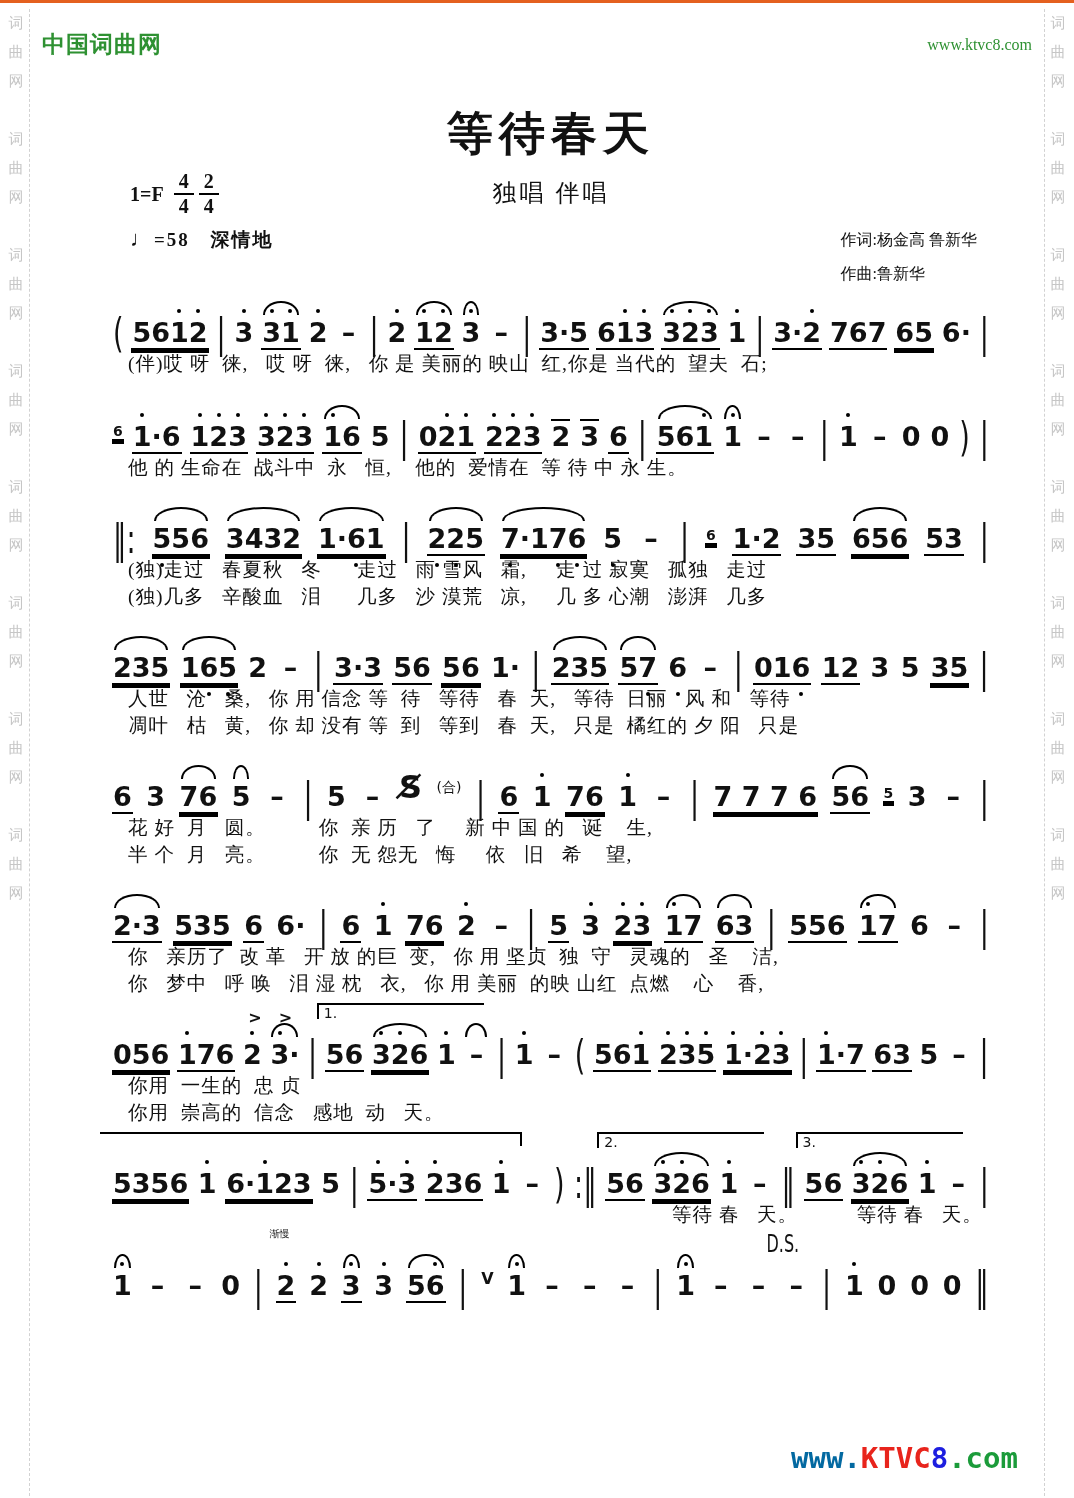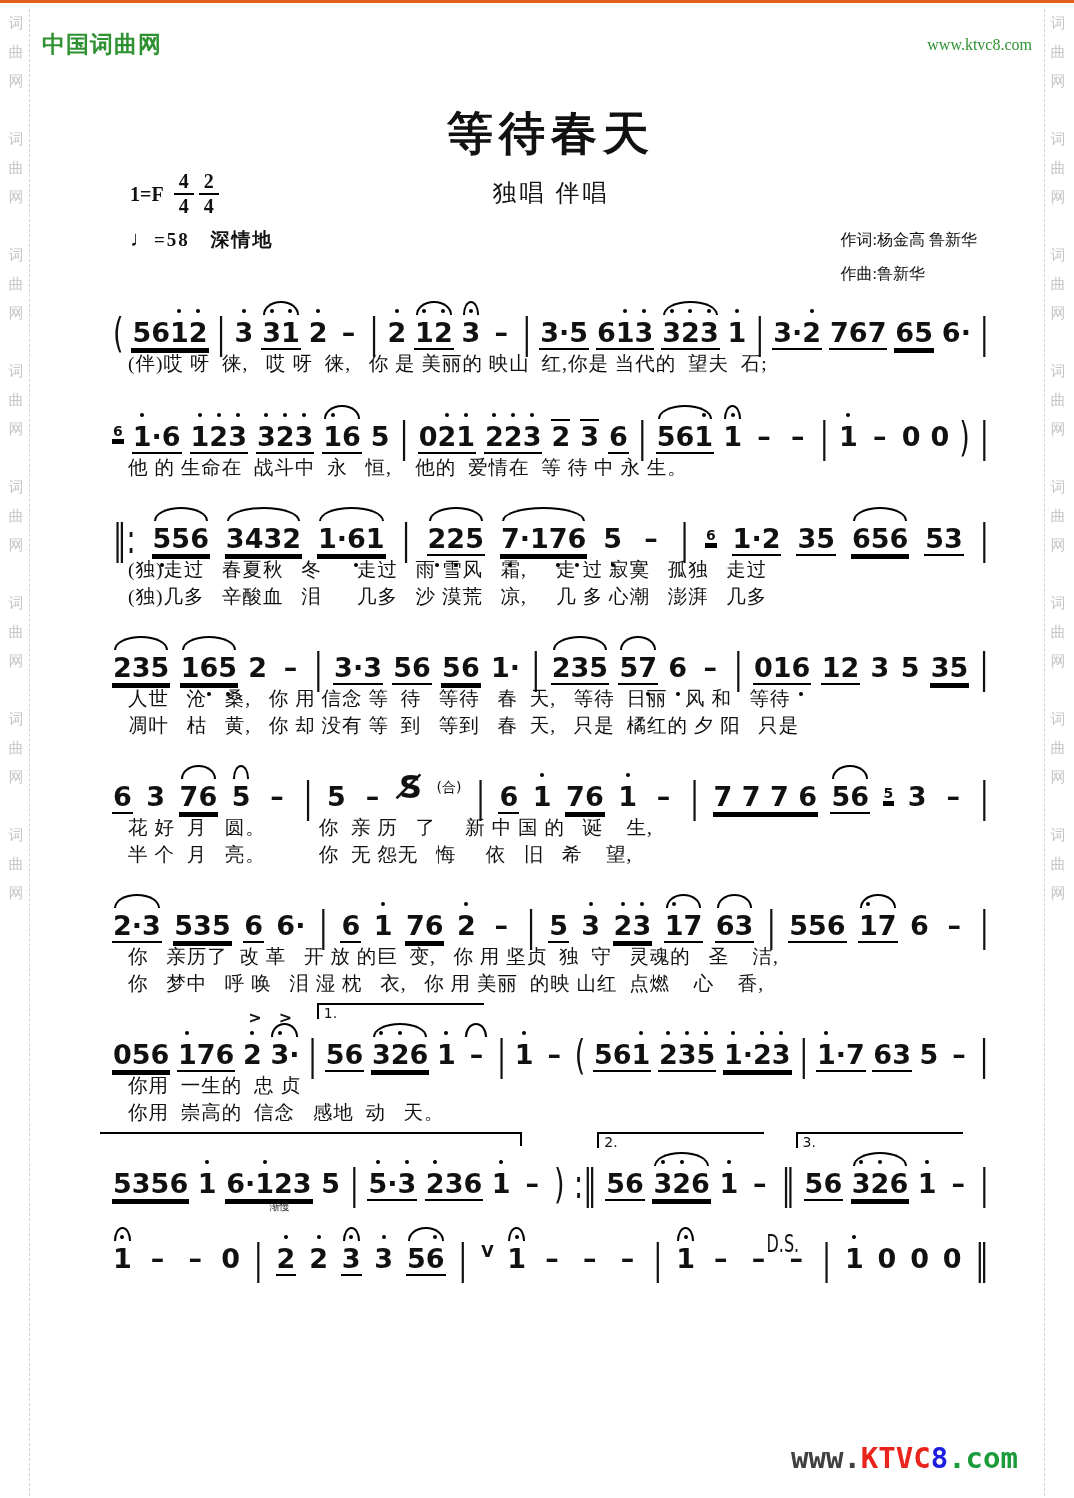--- a/index.html
+++ b/index.html
@@ -370,20 +370,21 @@
             <span class="token w a"><span class="ch da">3</span><span class="ch da">2</span><span class="ch">6</span></span>
             <span class="token"><span class="ch da">1</span></span>
             <span class="token dash"><span class="ch">–</span></span>
             <span class="token bar"><span class="ch">‖</span><span class="ds">D.S.</span></span>
             <span class="token u"><span class="ch">5</span><span class="ch">6</span><span class="volta">3.</span></span>
             <span class="token w a"><span class="ch da">3</span><span class="ch da">2</span><span class="ch">6</span></span>
             <span class="token"><span class="ch da">1</span></span>
             <span class="token dash"><span class="ch">–</span></span>
             <span class="token bar"><span class="ch">|</span></span>
           </div>
+          <div class="lyric" style="padding-left: 560px;">等待 春   天。          等待 春   天。</div>
         </div>
         <div class="system">
           <div class="music-line">
             <span class="token a"><span class="ch da">1</span></span>
             <span class="token dash"><span class="ch">–</span></span>
             <span class="token dash"><span class="ch">–</span></span>
             <span class="token"><span class="ch">0</span></span>
             <span class="token bar"><span class="ch">|</span></span>
             <span class="token u"><span class="ch da">2</span><span class="lbl">渐慢</span></span>
             <span class="token"><span class="ch da">2</span></span>
@@ -405,14 +406,14 @@
             <span class="token"><span class="ch da">1</span></span>
             <span class="token"><span class="ch">0</span></span>
             <span class="token"><span class="ch">0</span></span>
             <span class="token"><span class="ch">0</span></span>
             <span class="token bar"><span class="ch">‖</span></span>
           </div>
         </div>
       </div>
   </div>
 
-  <div class="footer-logo"><span style="color: #404040;">www.</span><span style="color: rgb(232, 36, 28);">KTVC</span><span style="color: rgb(29, 30, 224);">8</span><span style="color: rgb(27, 155, 58);">.com</span></div>
+  <div class="footer-logo"><span style="color: #0369a1;">www.</span><span style="color: rgb(232, 36, 28);">KTVC</span><span style="color: rgb(29, 30, 224);">8</span><span style="color: rgb(27, 155, 58);">.com</span></div>
 </div>
 
 </body></html>

